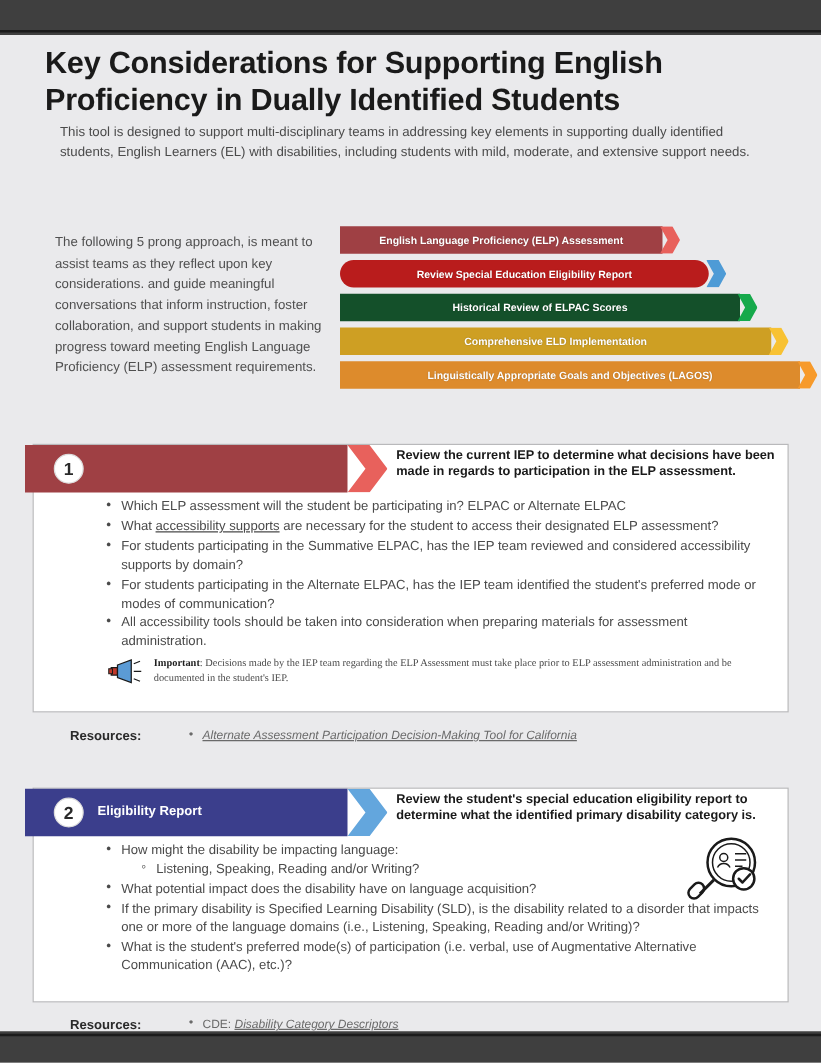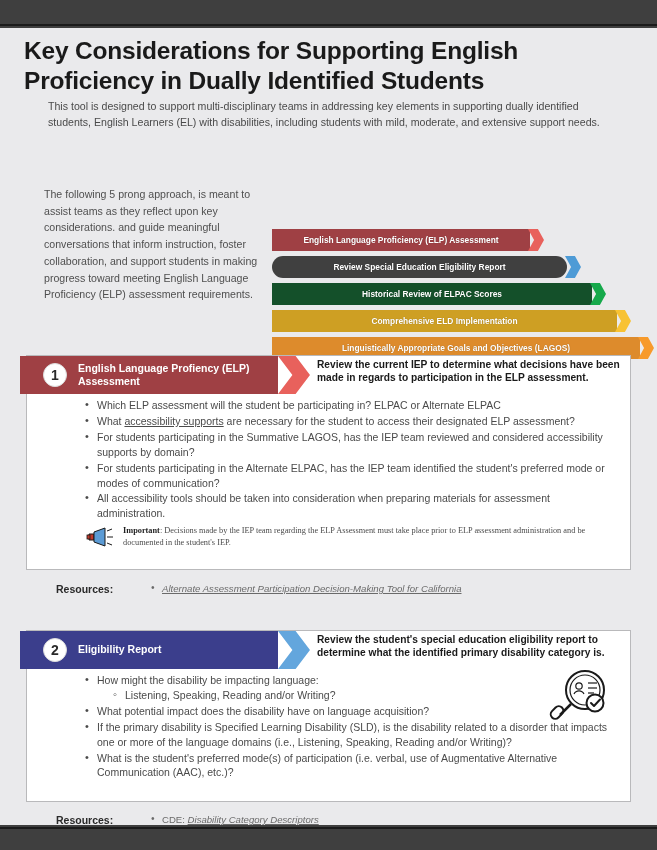--- a/index.html
+++ b/index.html
@@ -38,21 +38,21 @@
     top: 28px; left: 0;
     width: 657px;
     height: 797px;
     background: #eaeaec;
     overflow: hidden;
   }
 
   
   .title {
     position: absolute;
-    top: 8px; left: 24px;
+    top: 8px; left: 36px;
     width: 560px;
     font-size: 24.5px;
     font-weight: bold;
     line-height: 1.22;
     color: #1a1a1a;
     letter-spacing: -0.2px;
   }
 
   .intro {
     position: absolute;
@@ -71,21 +71,20 @@
     font-size: 10.6px;
     line-height: 1.58;
     color: #4f4f4f;
   }
 
   
   .prongs {
     position: absolute;
     top: 153px; left: 272px;
     width: 372px;
-    margin-top: 48px;
   }
   .prong {
     position: relative;
     height: 22px;
     margin-bottom: 5px;
   }
   .prong .body {
     position: absolute;
     top: 0; left: 0;
     height: 22px;
@@ -305,21 +304,21 @@
   <div class="blurb">The following 5 prong approach, is meant to assist teams as they reflect upon key considerations. and guide meaningful conversations that inform instruction, foster collaboration, and support students in making progress toward meeting English Language Proficiency (ELP) assessment requirements.</div>
 
   <div class="prongs" id="prongs">
       <div class="prong">
         <div class="body" style="width: 258px; background: rgb(159, 64, 68);">
           <span class="label">English Language Proficiency (ELP) Assessment</span>
         </div>
         <div class="tip" style="left: 256px; background: rgb(232, 97, 92);"></div>
       </div>
       <div class="prong">
-        <div class="body" style="width: 295px; background: #404040; border-radius: 11px;">
+        <div class="body" style="width: 295px; background: #b91c1c; border-radius: 11px;">
           <span class="label">Review Special Education Eligibility Report</span>
         </div>
         <div class="tip" style="left: 293px; background: rgb(78, 155, 214);"></div>
       </div>
       <div class="prong">
         <div class="body" style="width: 320px; background: rgb(20, 80, 42);">
           <span class="label">Historical Review of ELPAC Scores</span>
         </div>
         <div class="tip" style="left: 318px; background: rgb(22, 169, 75);"></div>
       </div>
@@ -335,28 +334,27 @@
         </div>
         <div class="tip" style="left: 366px; background: rgb(247, 154, 43);"></div>
       </div>
     </div>
 
   <div class="section" id="section-1">
     <div class="sec-header">
       <div class="sec-bar" id="s1-bar" style="background: rgb(159, 64, 68);"></div>
       <div class="sec-bar-tip" id="s1-tip" style="background: rgb(232, 97, 92);"></div>
       <div class="sec-num">1</div>
-      <div class="sec-title">English Language Profiency (ELP) Assessment</div>
       <div class="sec-desc">Review the current IEP to determine what decisions have been made in regards to participation in the ELP assessment.</div>
     </div>
     <div class="sec-body">
       <ul class="qlist" id="s1-questions">
           <li>Which ELP assessment will the student be participating in?  ELPAC or Alternate ELPAC</li>
           <li>What <span class="uline">accessibility supports</span> are necessary for the student to access their designated ELP assessment?</li>
-          <li>For students participating in the Summative LAGOS, has the IEP team reviewed and considered accessibility supports by domain?</li>
+          <li>For students participating in the Summative ELPAC, has the IEP team reviewed and considered accessibility supports by domain?</li>
           <li>For students participating in the Alternate ELPAC, has the IEP team identified the student's preferred mode or modes of communication?</li>
           <li>All accessibility tools should be taken into consideration when preparing materials for assessment administration.</li>
         </ul>
       <div class="important">
         <span class="megaphone">
           <svg viewBox="0 0 32 22" width="32" height="22">
             <path d="M4 8 L4 14 L9 14 L9 8 Z" fill="#c0392b" stroke="#1a1a1a" stroke-width="1"></path>
             <path d="M9 6 L20 2 L20 20 L9 16 Z" fill="#5b9bd5" stroke="#1a1a1a" stroke-width="1"></path>
             <rect x="2" y="9" width="3" height="4" fill="#c0392b" stroke="#1a1a1a" stroke-width="0.8"></rect>
             <line x1="22" y1="5" x2="27" y2="3" stroke="#1a1a1a" stroke-width="1"></line>

